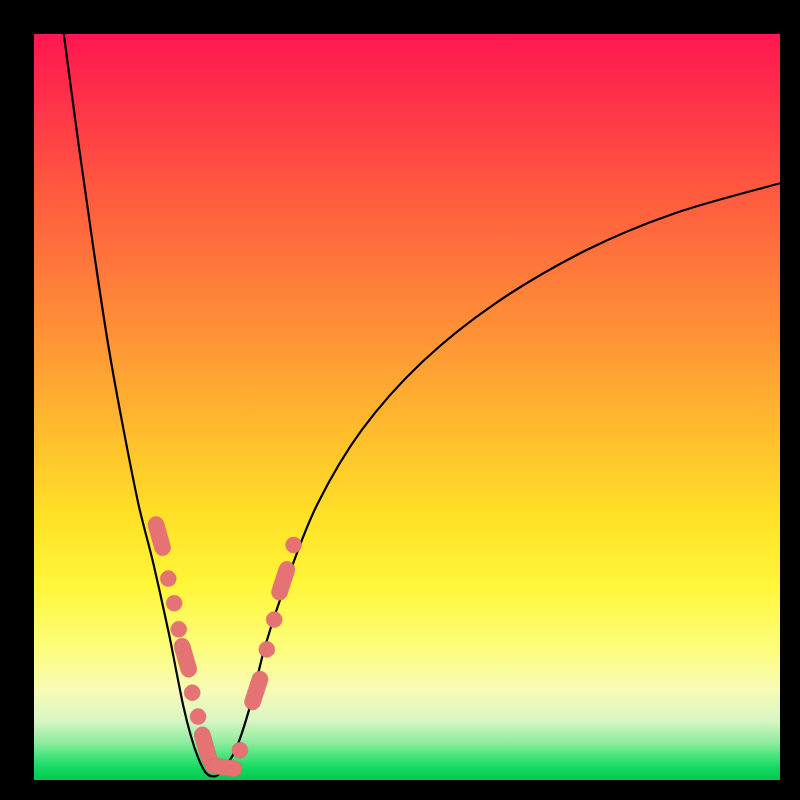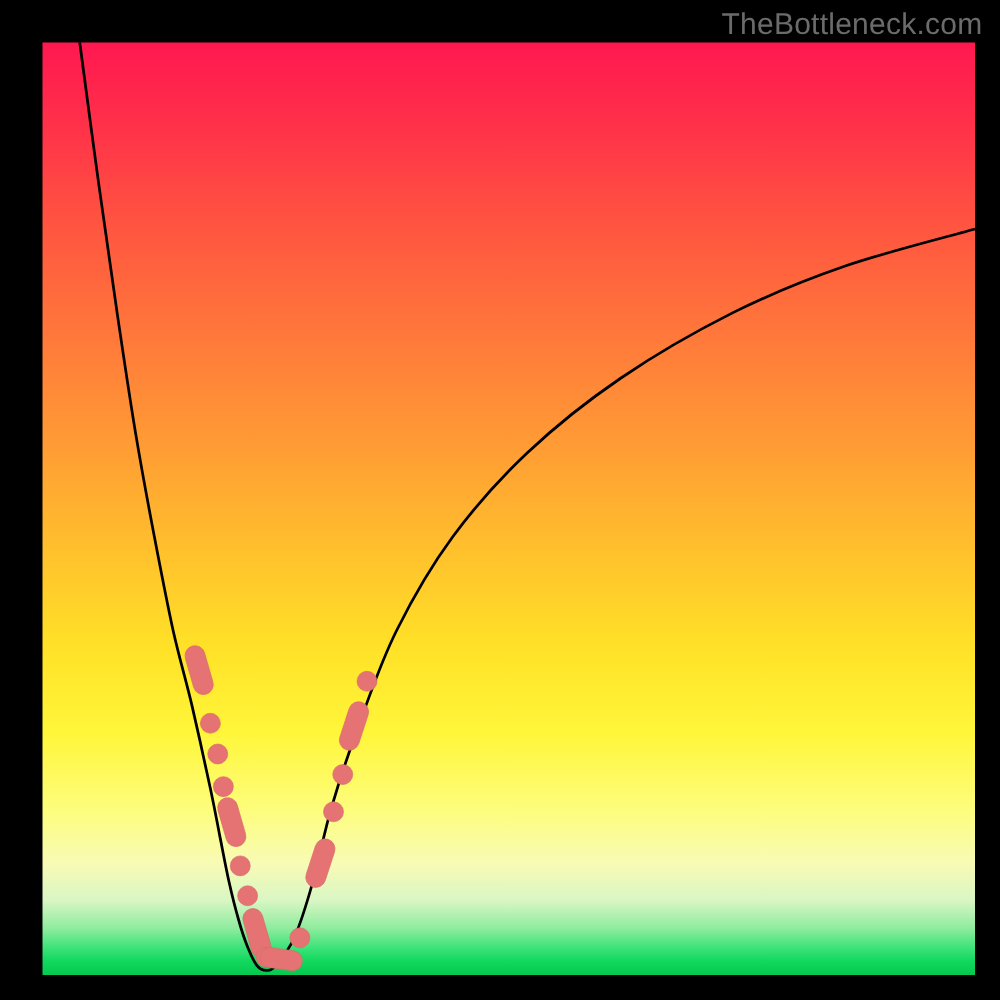--- a/index.html
+++ b/index.html
@@ -85,14 +85,13 @@
           <rect x="-17.0" y="-8.0" width="34" height="16" rx="8" fill="#e57373" stroke="#d96a6a" stroke-width="0.5" transform="translate(191.0 733.3) rotate(8)"></rect>
           <circle cx="205.9" cy="716.2" r="8" fill="#e57373" stroke="#d96a6a" stroke-width="0.5"></circle>
           <rect x="-20.0" y="-8.0" width="40" height="16" rx="8" fill="#e57373" stroke="#d96a6a" stroke-width="0.5" transform="translate(222.3 656.5) rotate(-72)"></rect>
           <circle cx="232.8" cy="615.4" r="8" fill="#e57373" stroke="#d96a6a" stroke-width="0.5"></circle>
           <circle cx="240.2" cy="585.6" r="8" fill="#e57373" stroke="#d96a6a" stroke-width="0.5"></circle>
           <rect x="-20.0" y="-8.0" width="40" height="16" rx="8" fill="#e57373" stroke="#d96a6a" stroke-width="0.5" transform="translate(249.2 546.8) rotate(-72)"></rect>
           <circle cx="259.6" cy="511.0" r="8" fill="#e57373" stroke="#d96a6a" stroke-width="0.5"></circle>
         </g>
     </svg>
   </div>
-  <div class="watermark">TheBottleneck.com</div>
 </div>
 
 </body></html>

